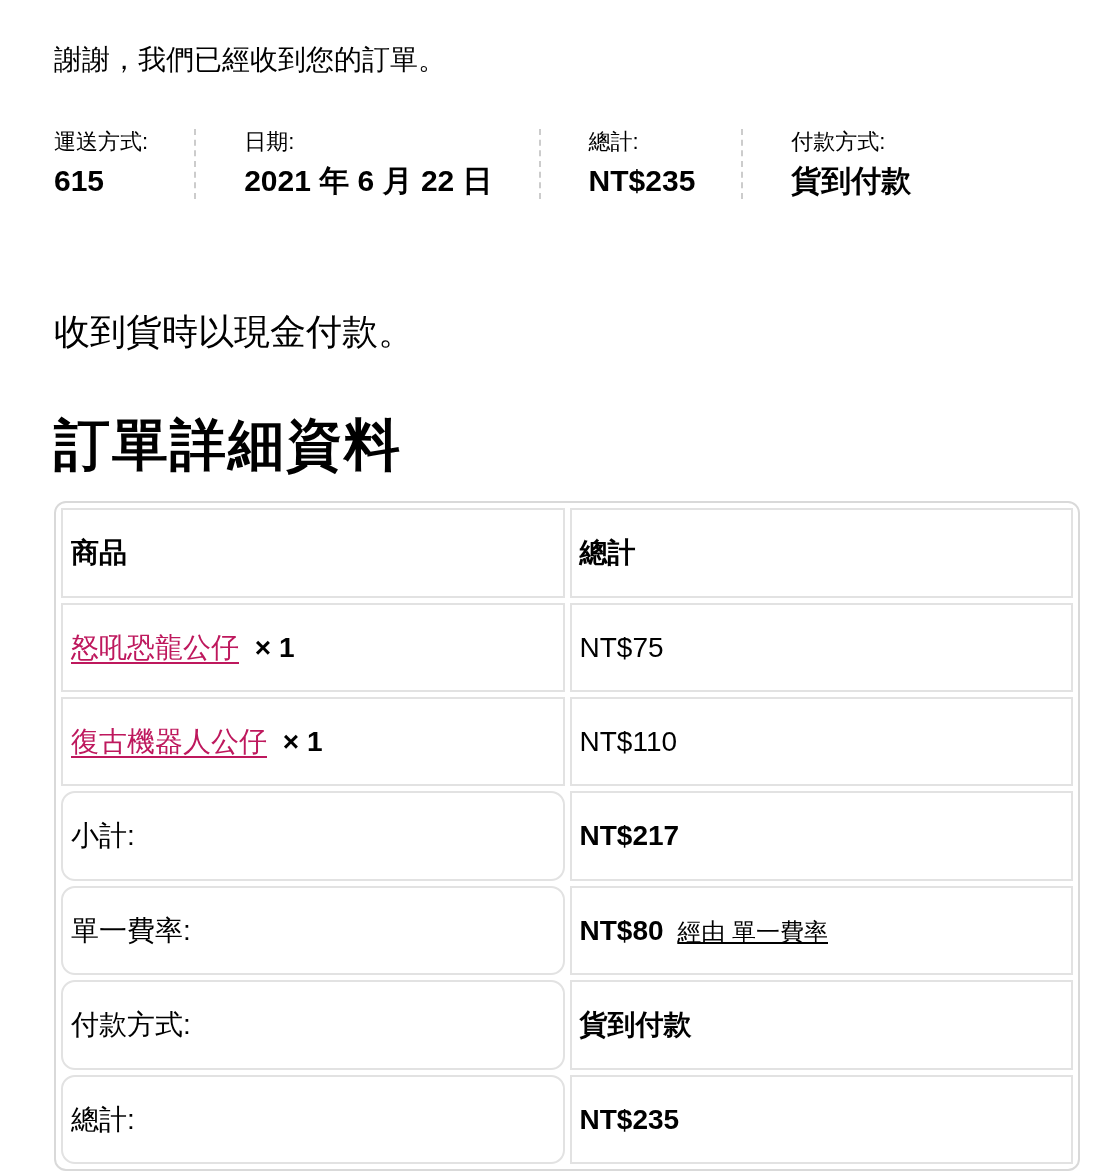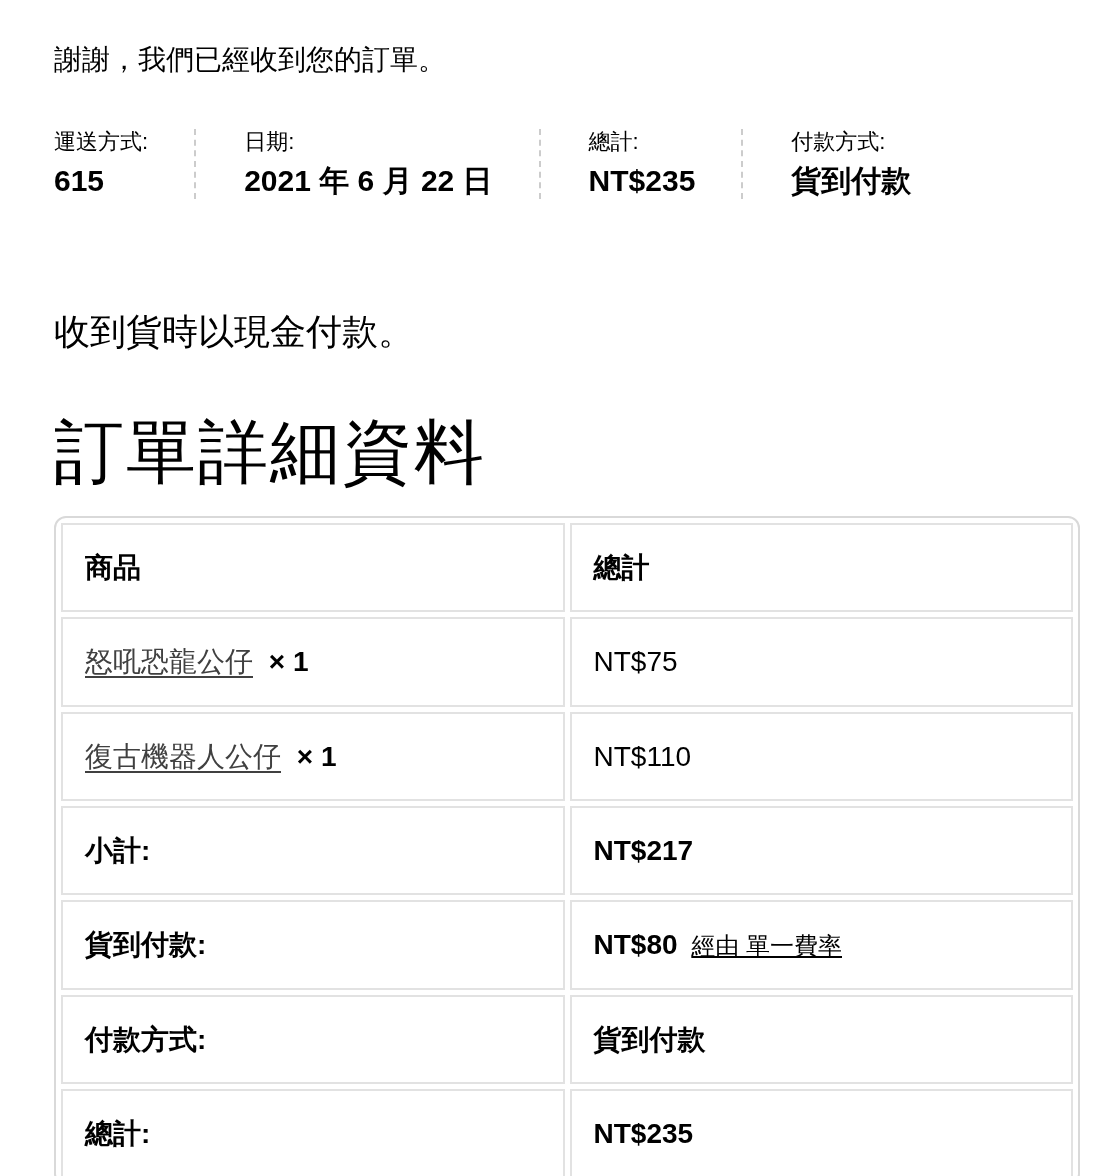--- a/index.html
+++ b/index.html
@@ -59,50 +59,50 @@
   .payment-note {
     margin: 110px 0 0 0;
     font-size: 36px;
     line-height: 1.25;
     font-weight: 400;
   }
 
   
   .order-details-heading {
     margin: 62px 0 26px 0;
-    font-size: 70px;
+    font-size: 56px;
     line-height: 1.05;
-    font-weight: 400;
+    font-weight: 700;
     letter-spacing: 2px;
   }
 
   
   .order-table {
     width: 100%;
     border: 2px solid #d9d9d9;
     border-radius: 12px;
     border-collapse: separate;
     border-spacing: 5px;
   }
   .order-table th,
   .order-table td {
     border: 2px solid #e2e2e2;
-    padding: 28px 22px;
+    padding: 28px 8px;
     font-size: 28px;
     line-height: 1.05;
     text-align: left;
     vertical-align: middle;
     width: 50%;
   }
   .order-table thead th { font-weight: 700; }
-  .order-table tfoot th { font-weight: 700; }
+  .order-table tfoot th { font-weight: 400; border-radius: 14px; }
   .order-table td { font-weight: 400; }
 
   .product-link {
-    color: #404040;
+    color: #be185d;
     text-decoration: underline;
     text-underline-offset: 5px;
     text-decoration-thickness: 2px;
   }
   .product-qty {
     font-weight: 700;
     margin-left: 8px;
   }
   .amount-strong { font-weight: 700; }
   .via-suffix {
@@ -166,21 +166,21 @@
       </tr>
     </tbody>
     <tfoot>
       <tr>
         <th>小計:</th>
         <td>
           <strong class="amount-strong">NT$217</strong>
         </td>
       </tr>
       <tr>
-        <th>貨到付款:</th>
+        <th>單一費率:</th>
         <td>
           <strong class="amount-strong">NT$80</strong>
           <span class="via-suffix">經由 單一費率</span>
         </td>
       </tr>
       <tr>
         <th>付款方式:</th>
         <td>
           <strong class="amount-strong">貨到付款</strong>
         </td>

